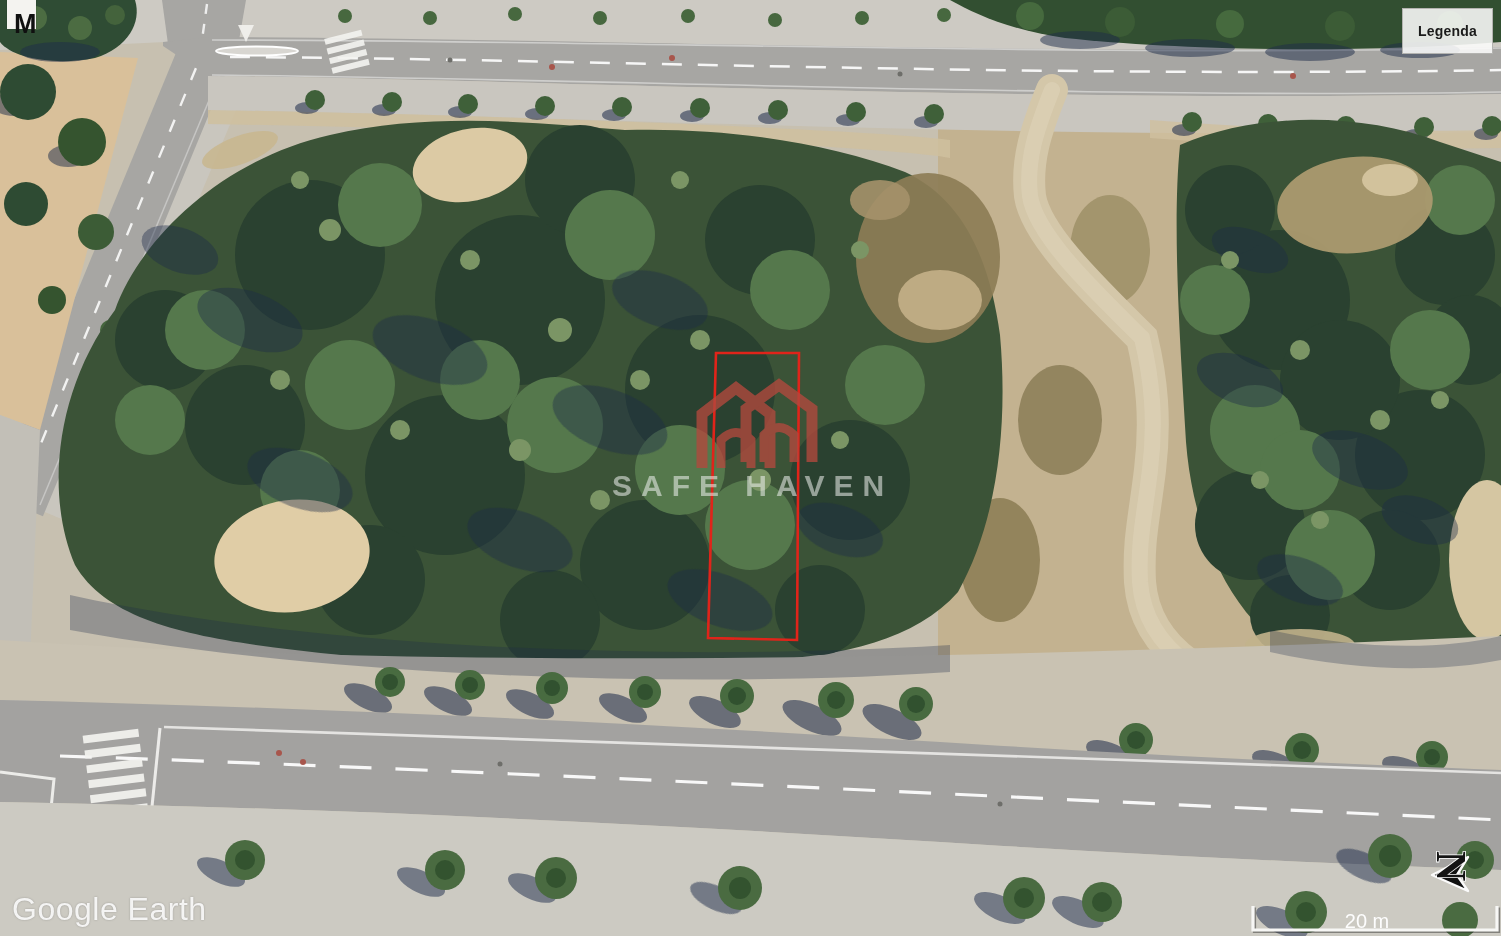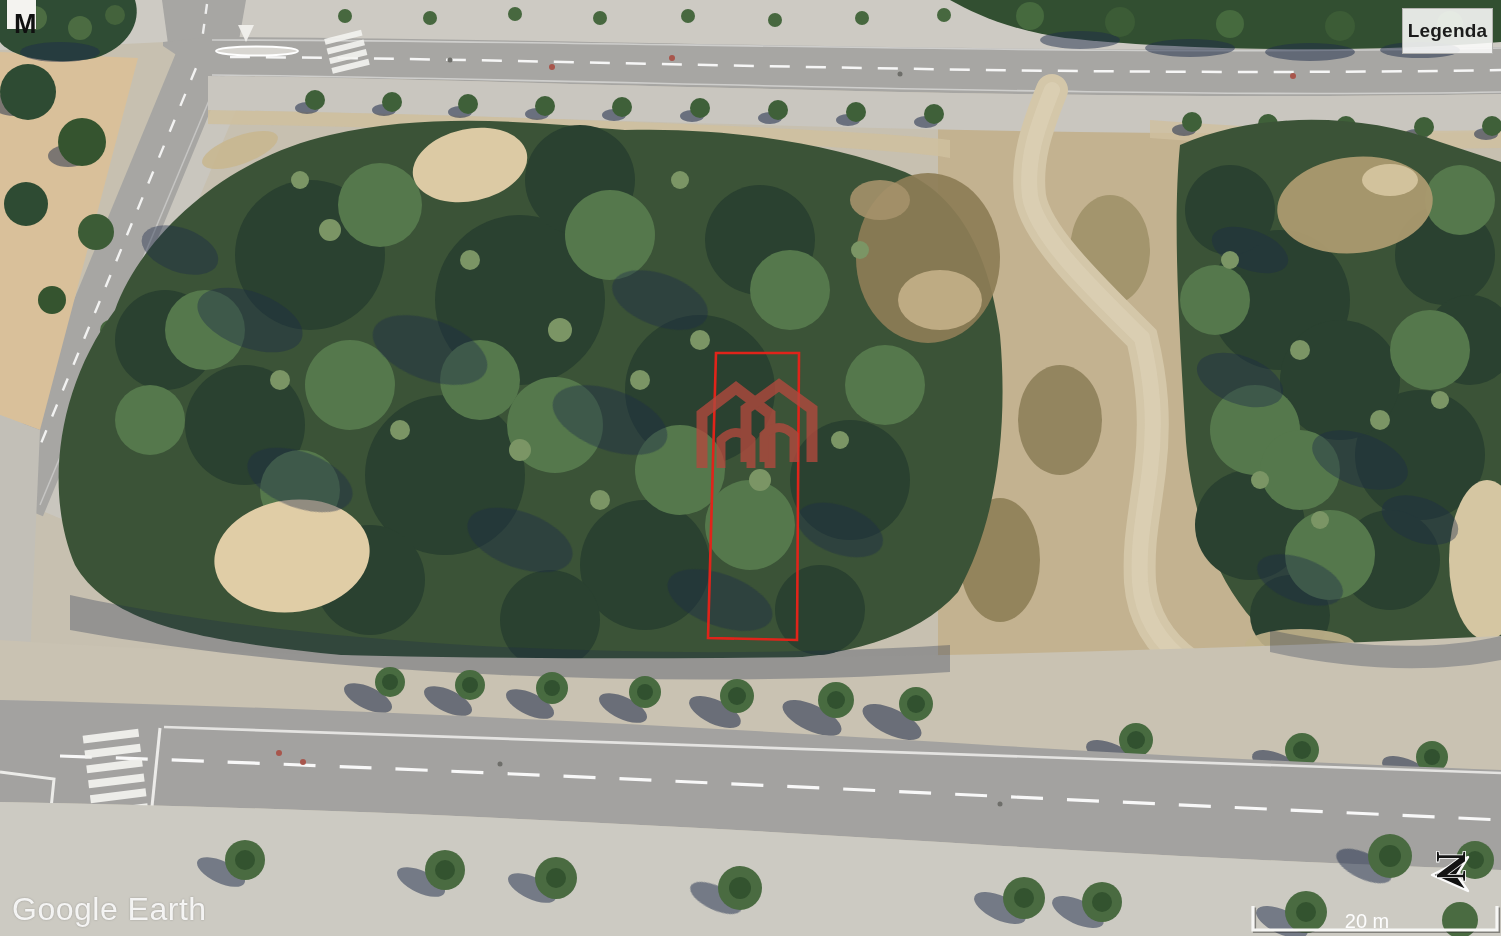--- a/index.html
+++ b/index.html
@@ -13,21 +13,21 @@
     background:#f4f3f0;box-shadow:0 0 1px rgba(0,0,0,.25);
   }
   .placemark-label{
     position:absolute;left:14px;top:11px;font-size:27px;font-weight:700;
     color:#101010;line-height:1;
   }
   .legend-btn{
     position:absolute;left:1402px;top:8px;width:91px;height:46px;
     background:rgba(252,252,251,0.88);border:1px solid #b3b3b0;
     display:flex;align-items:center;justify-content:center;
-    font-size:19px;font-weight:700;color:#1b1b1b;letter-spacing:.2px;
+    font-size:14px;font-weight:700;color:#1b1b1b;letter-spacing:.2px;
     cursor:pointer;box-sizing:border-box;
   }
   .brand-text{
     position:absolute;left:612px;top:470px;width:300px;height:32px;
     font-size:30px;font-weight:700;letter-spacing:9px;line-height:32px;
     color:rgba(240,243,240,0.55);white-space:nowrap;
   }
   .ge-watermark{
     position:absolute;left:12px;top:891px;font-size:32px;font-weight:400;
     color:rgba(255,255,255,0.88);letter-spacing:.5px;
@@ -404,18 +404,19 @@
       <path d="M1254.5,907.5 L1254.5,931.5 L1498.5,931.5 L1498.5,907.5" stroke="rgba(40,40,40,0.45)" stroke-width="3.2" fill="none"></path>
       <path d="M1253,906 L1253,930 L1497,930 L1497,906" stroke="#f7f7f5" stroke-width="3.2" fill="none"></path>
       <text x="1367" y="928" text-anchor="middle" font-family="Liberation Sans, sans-serif" font-size="20" fill="#fdfdfd">20 m</text>
     </g>
   </svg>
   </div>
 
   <div class="placemark-box"></div>
   <div class="placemark-label">M</div>
 
+  <div class="brand-text">SAFE HAVEN</div>
 
   <div class="legend-btn">Legenda</div>
 
   <div class="ge-watermark">Google Earth</div>
 
 </div>
 
 </body></html>

